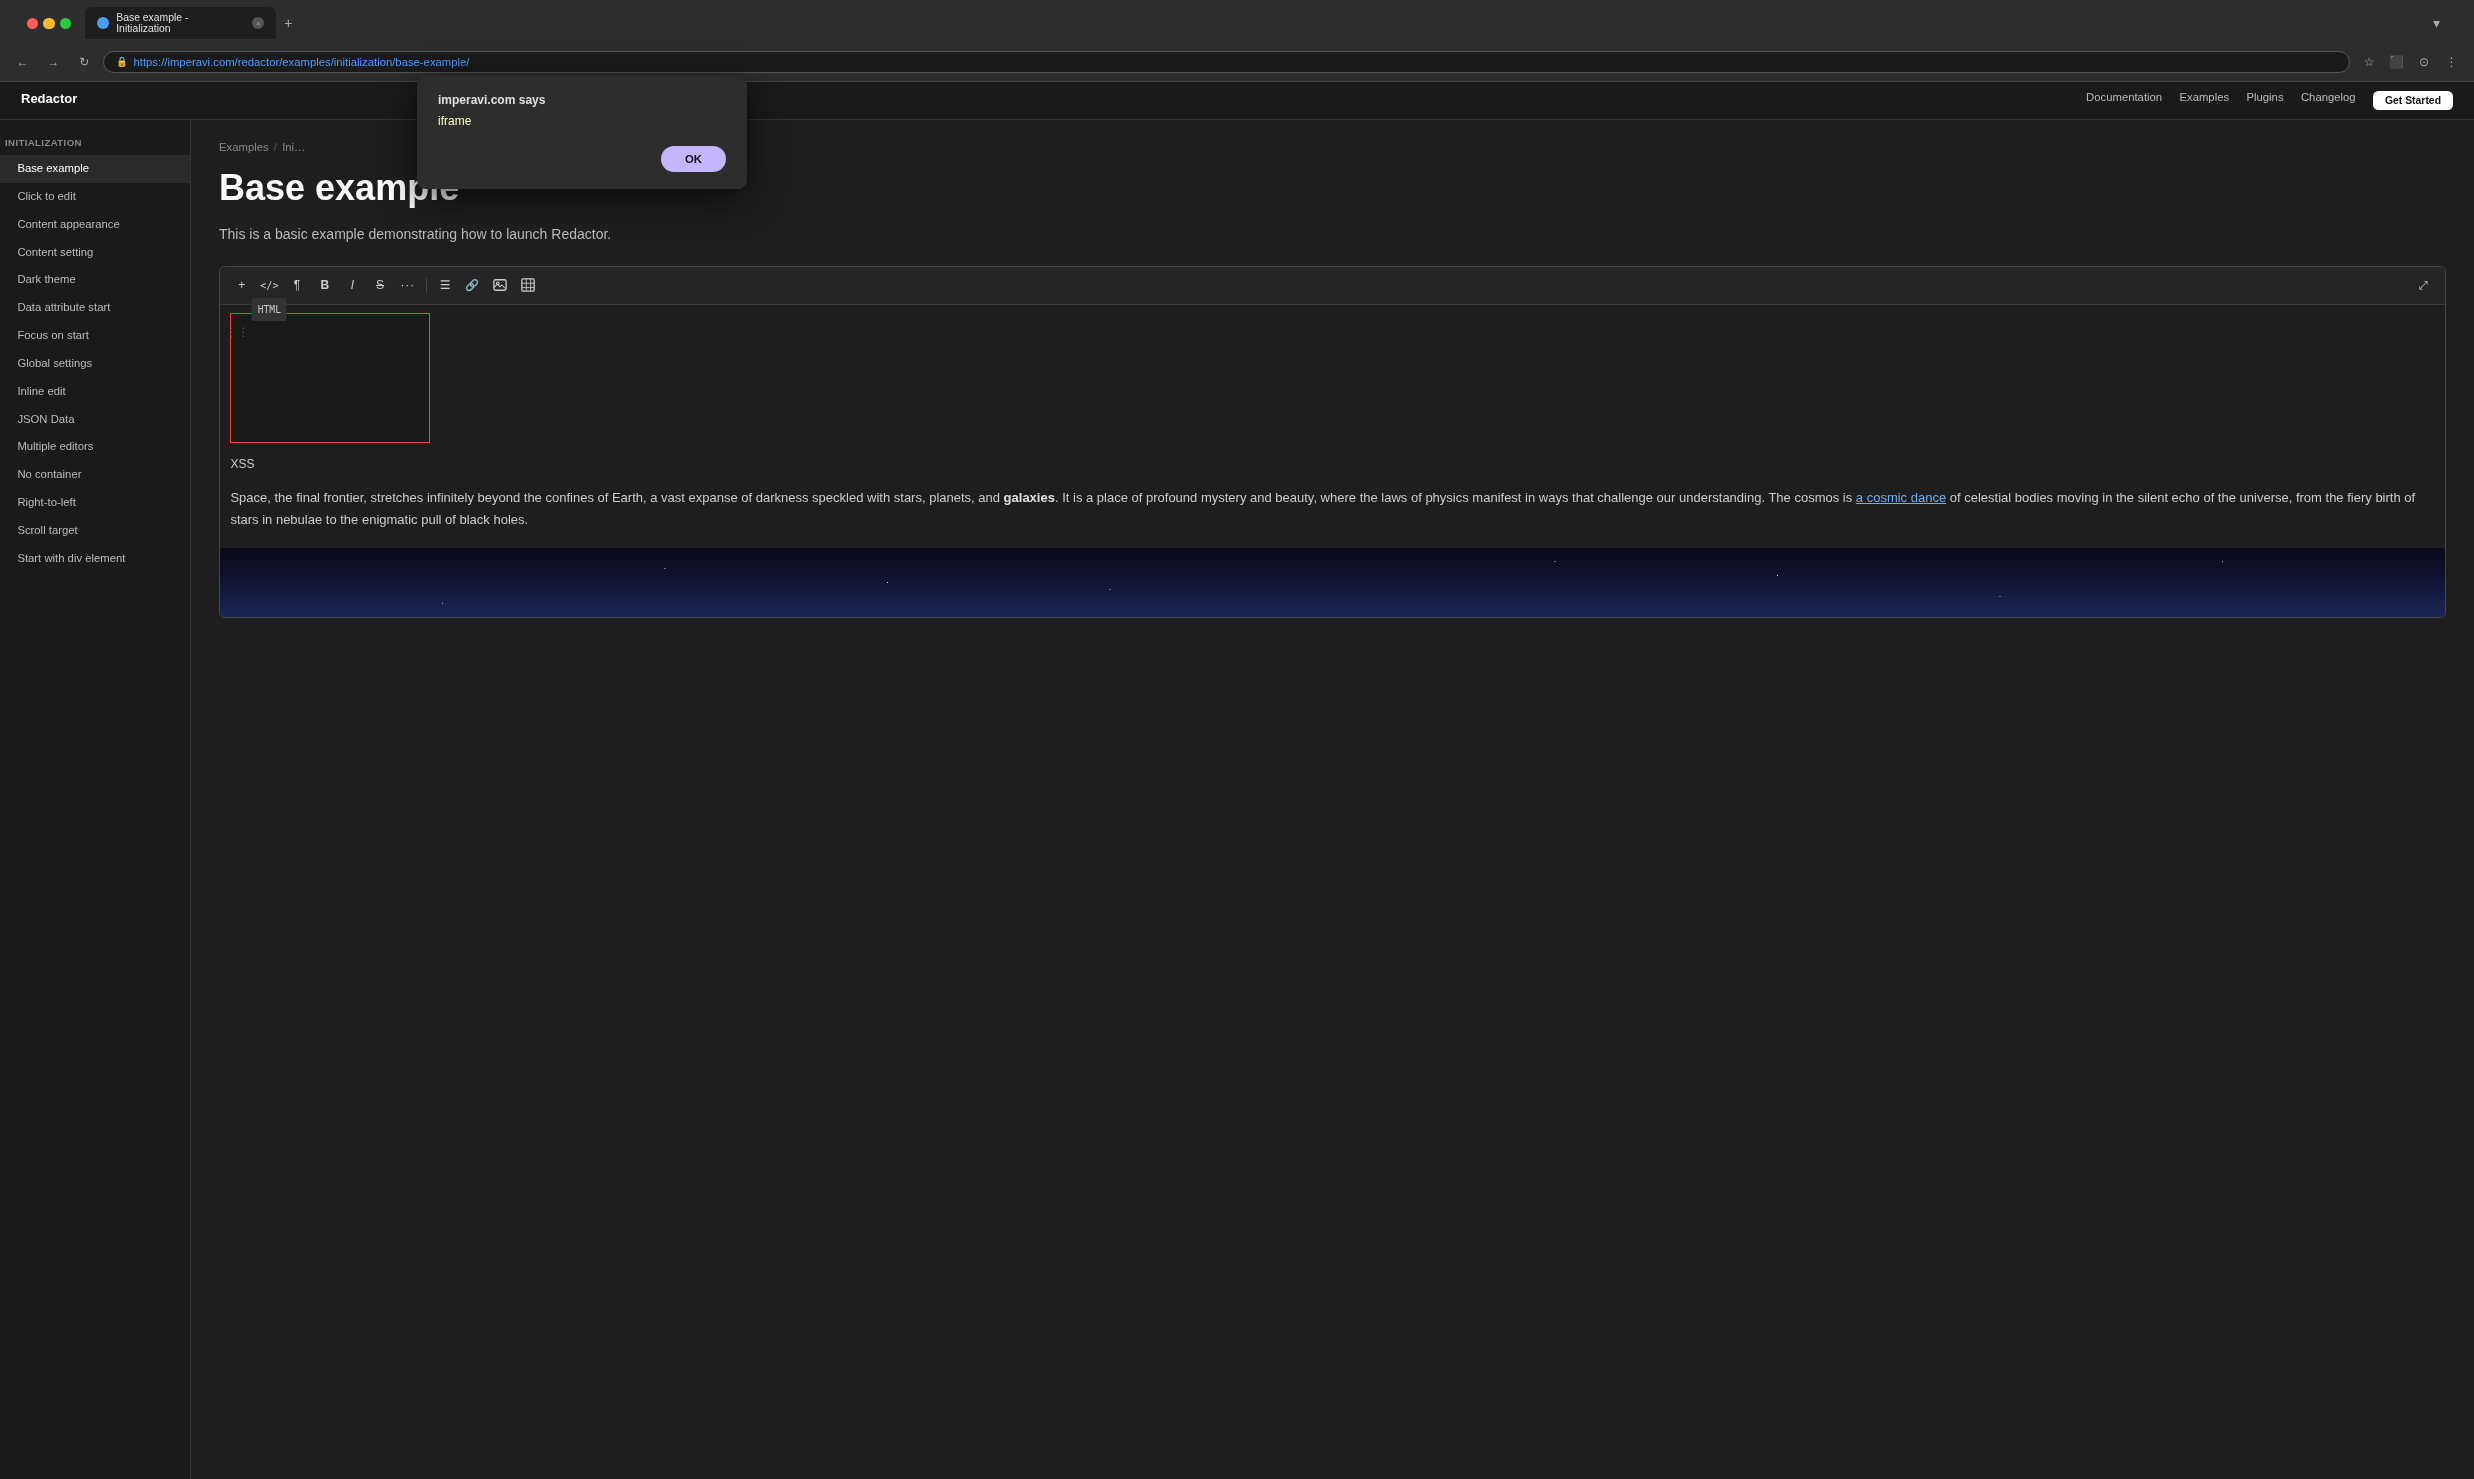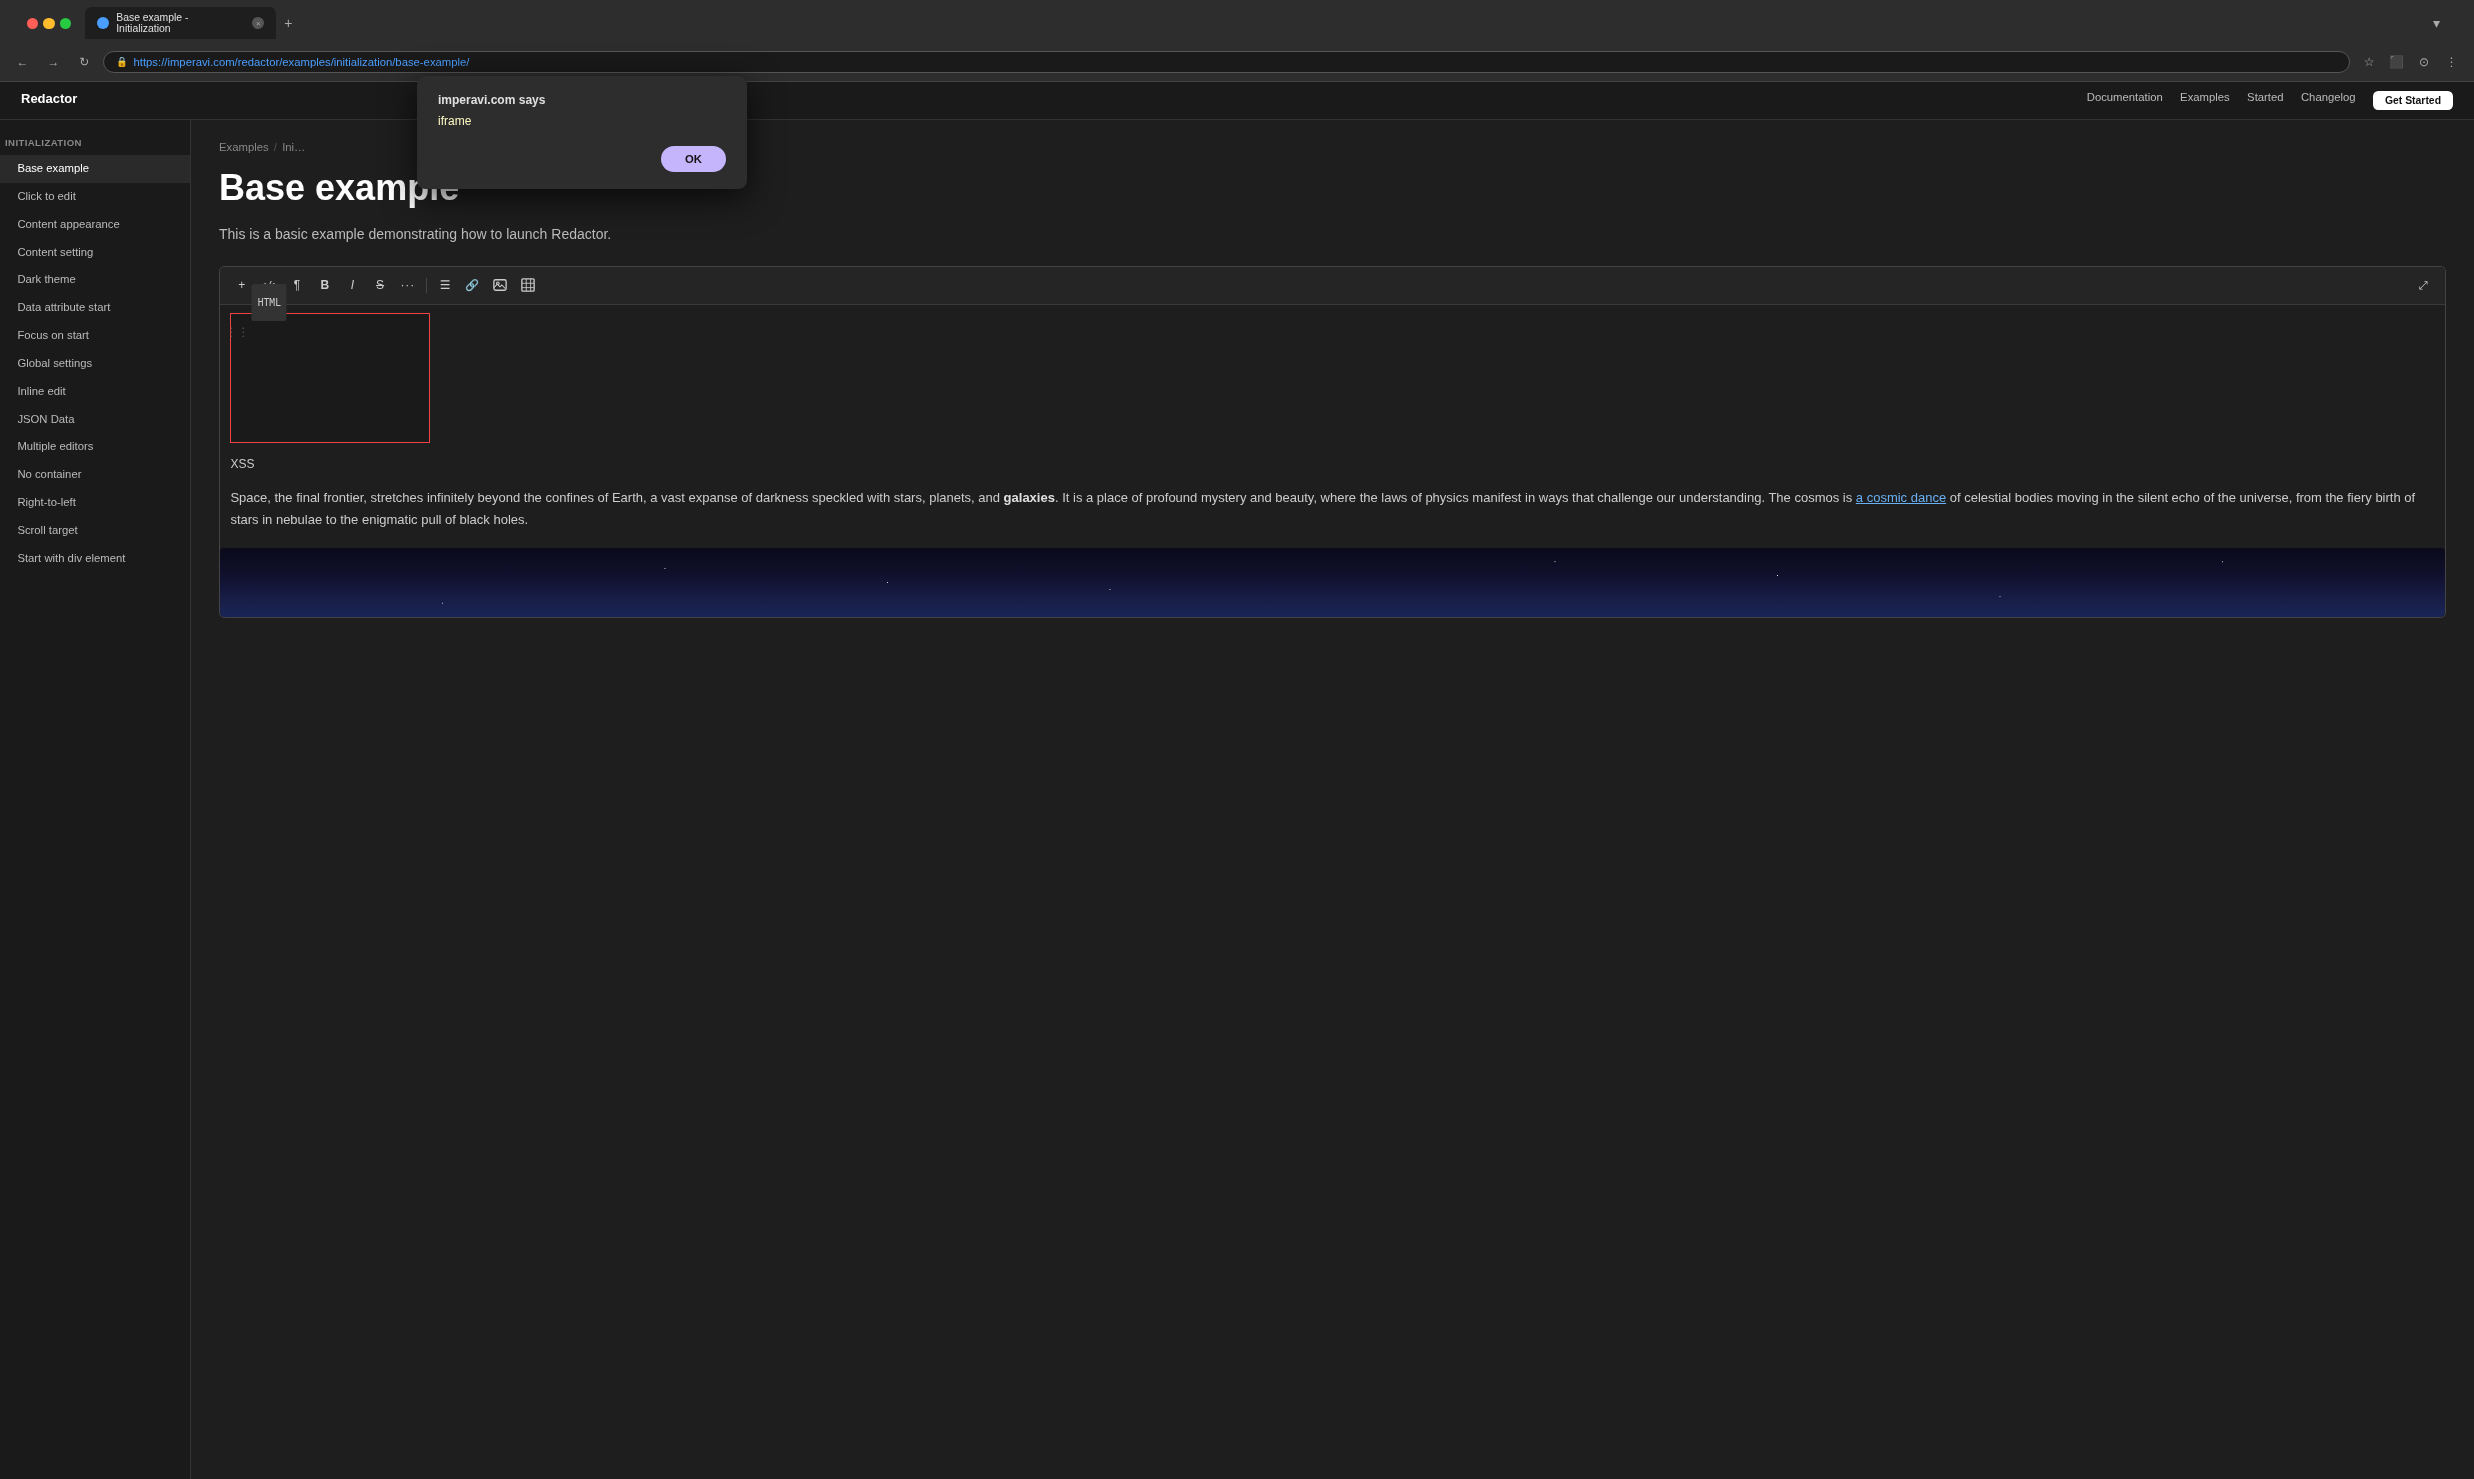--- a/index.html
+++ b/index.html
@@ -279,21 +279,21 @@
     }
     .toolbar-spacer { flex: 1; }
     .html-tooltip {
       position: absolute;
       bottom: -22.6px;
       left: 50%;
       transform: translateX(-50%);
       background: #333;
       color: #ccc;
       font-size: 9.6px;
-      padding: 13px 6px;
+      padding: 6px 6px;
       border-radius: 2.6px;
       white-space: nowrap;
       z-index: 10;
     }
 
     .editor-body {
       background: #1e1e1e;
       position: relative;
     }
     .editor-drag-handle {
@@ -450,21 +450,21 @@
       <div class="nav-action-btn">⋮</div>
     </div>
   </div>
 </div>
 
 <div class="site-header">
   <span class="site-logo">Redactor</span>
   <div class="site-nav">
     <span>Documentation</span>
     <span>Examples</span>
-    <span>Started</span>
+    <span>Plugins</span>
     <span>Changelog</span>
   </div>
   <div class="get-started-btn">Get Started</div>
 </div>
 
 <div class="main-layout">
 
   <div class="sidebar">
     <div class="sidebar-section-title">Initialization</div>
     <div class="sidebar-item active">Base example</div>

